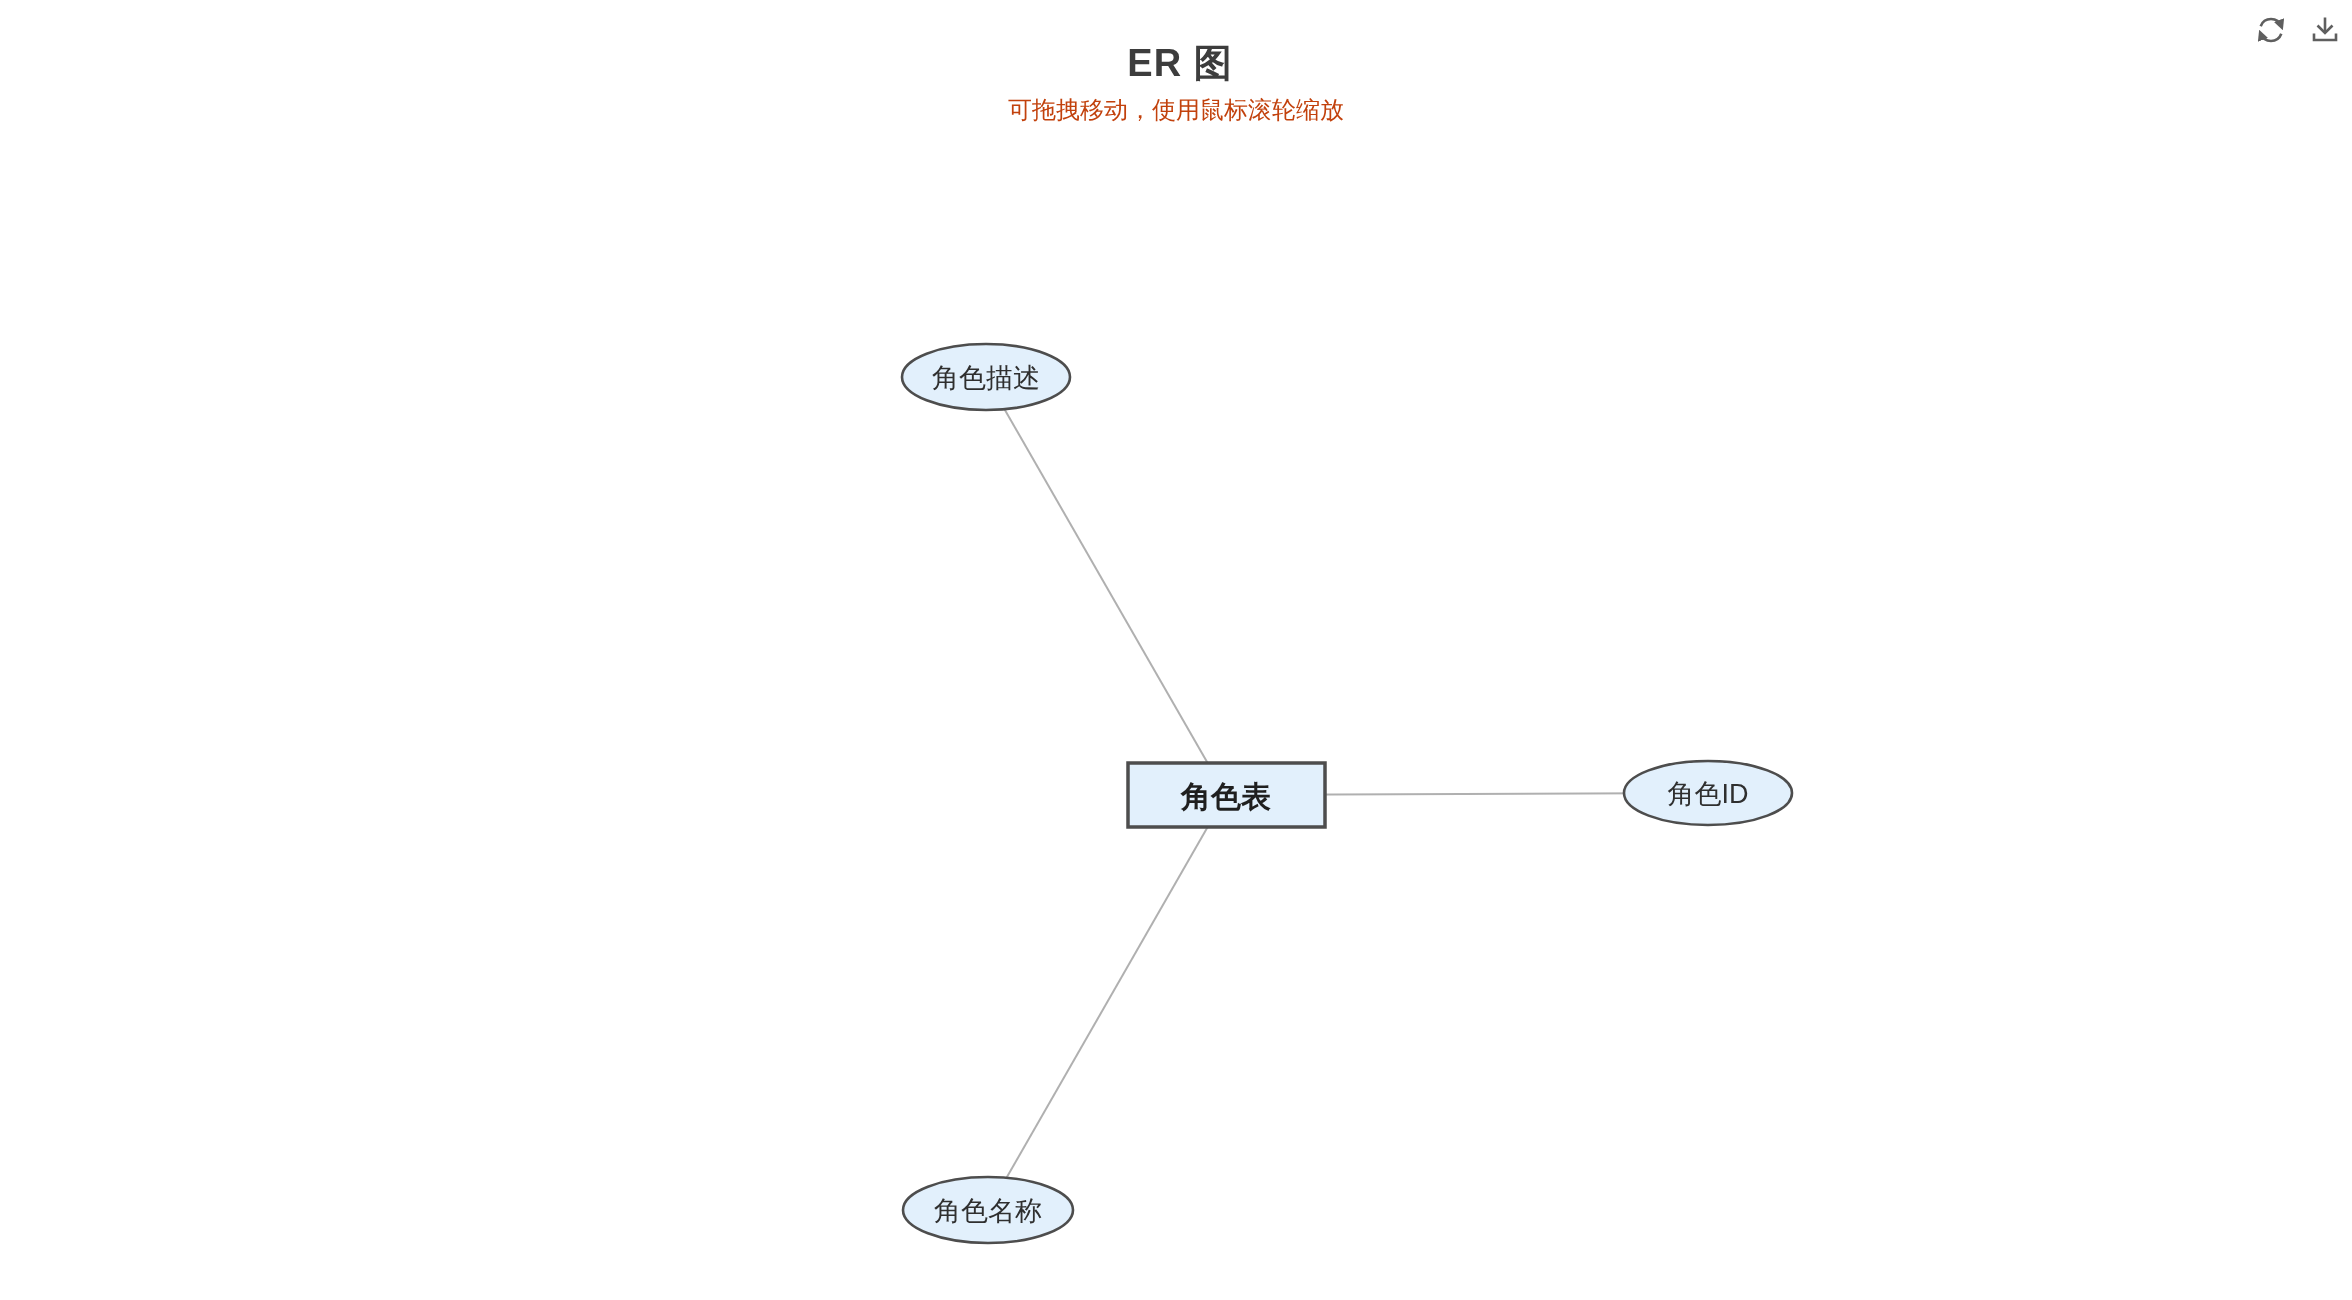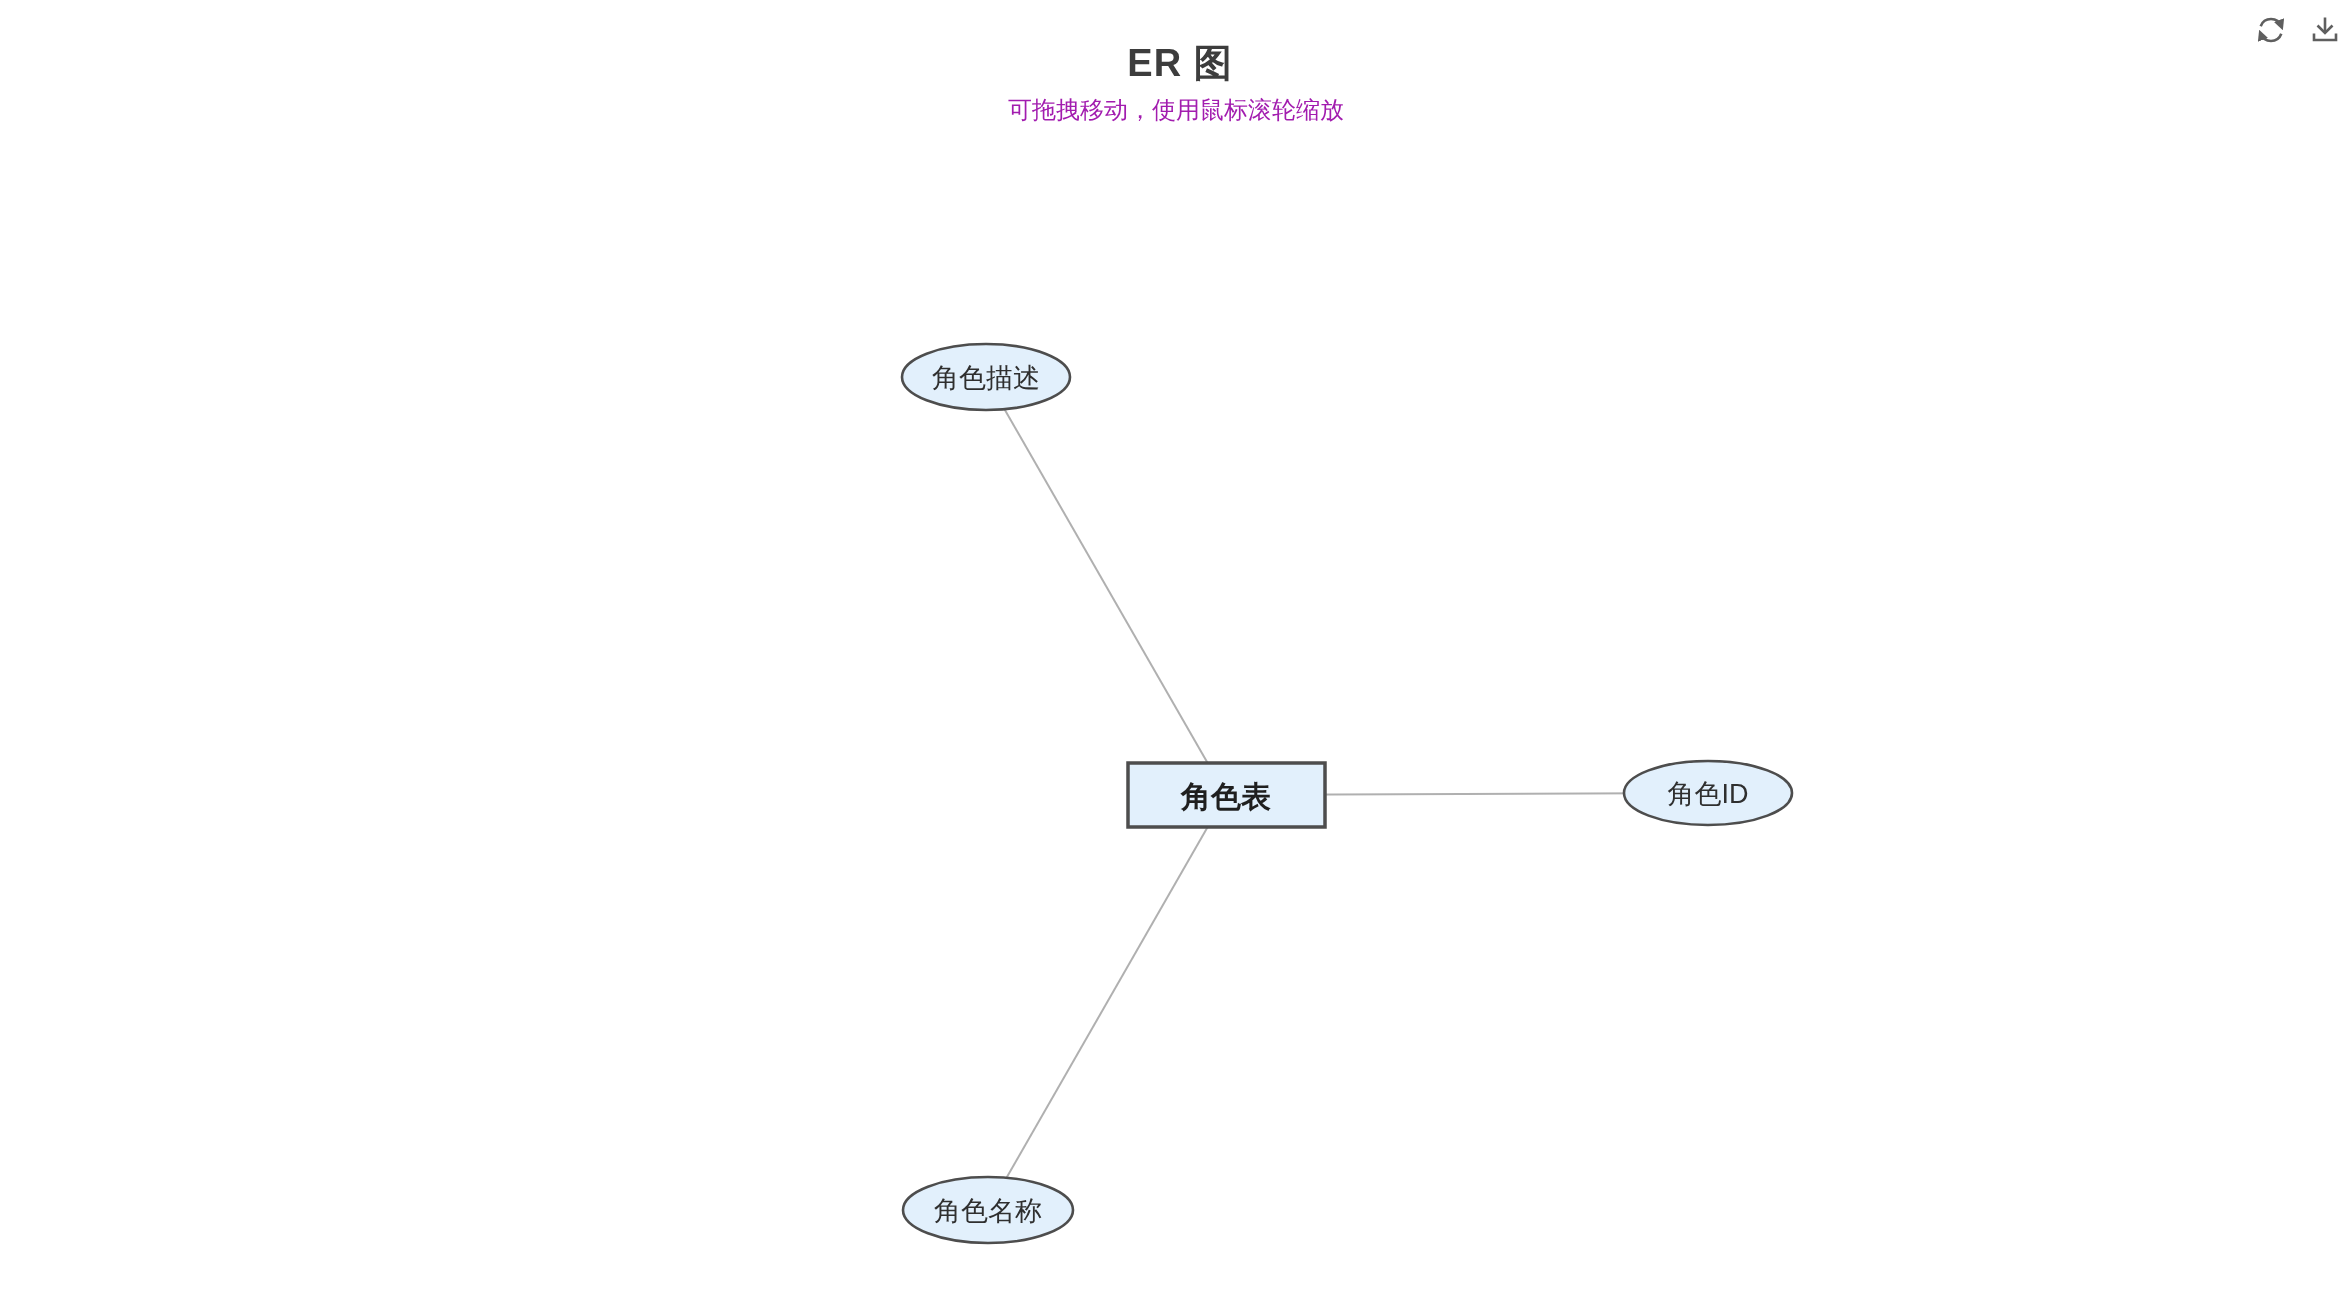--- a/index.html
+++ b/index.html
@@ -19,21 +19,21 @@
   .page-title {
     margin-top: 44px;
     font-size: 38px; font-weight: 700; line-height: 1;
     color: #3d3d3d;
     letter-spacing: 1px;
     padding-left: 8px;
   }
   .page-hint {
     margin-top: 16px;
     font-size: 24px; line-height: 1;
-    color: #a21caf;
+    color: #c2410c;
   }
 
   
   .toolbar {
     position: absolute; top: 12px; right: 9px;
     display: flex; gap: 18px; z-index: 3;
   }
   .icon-btn {
     width: 36px; height: 36px;
     background: none; border: none; padding: 0;

